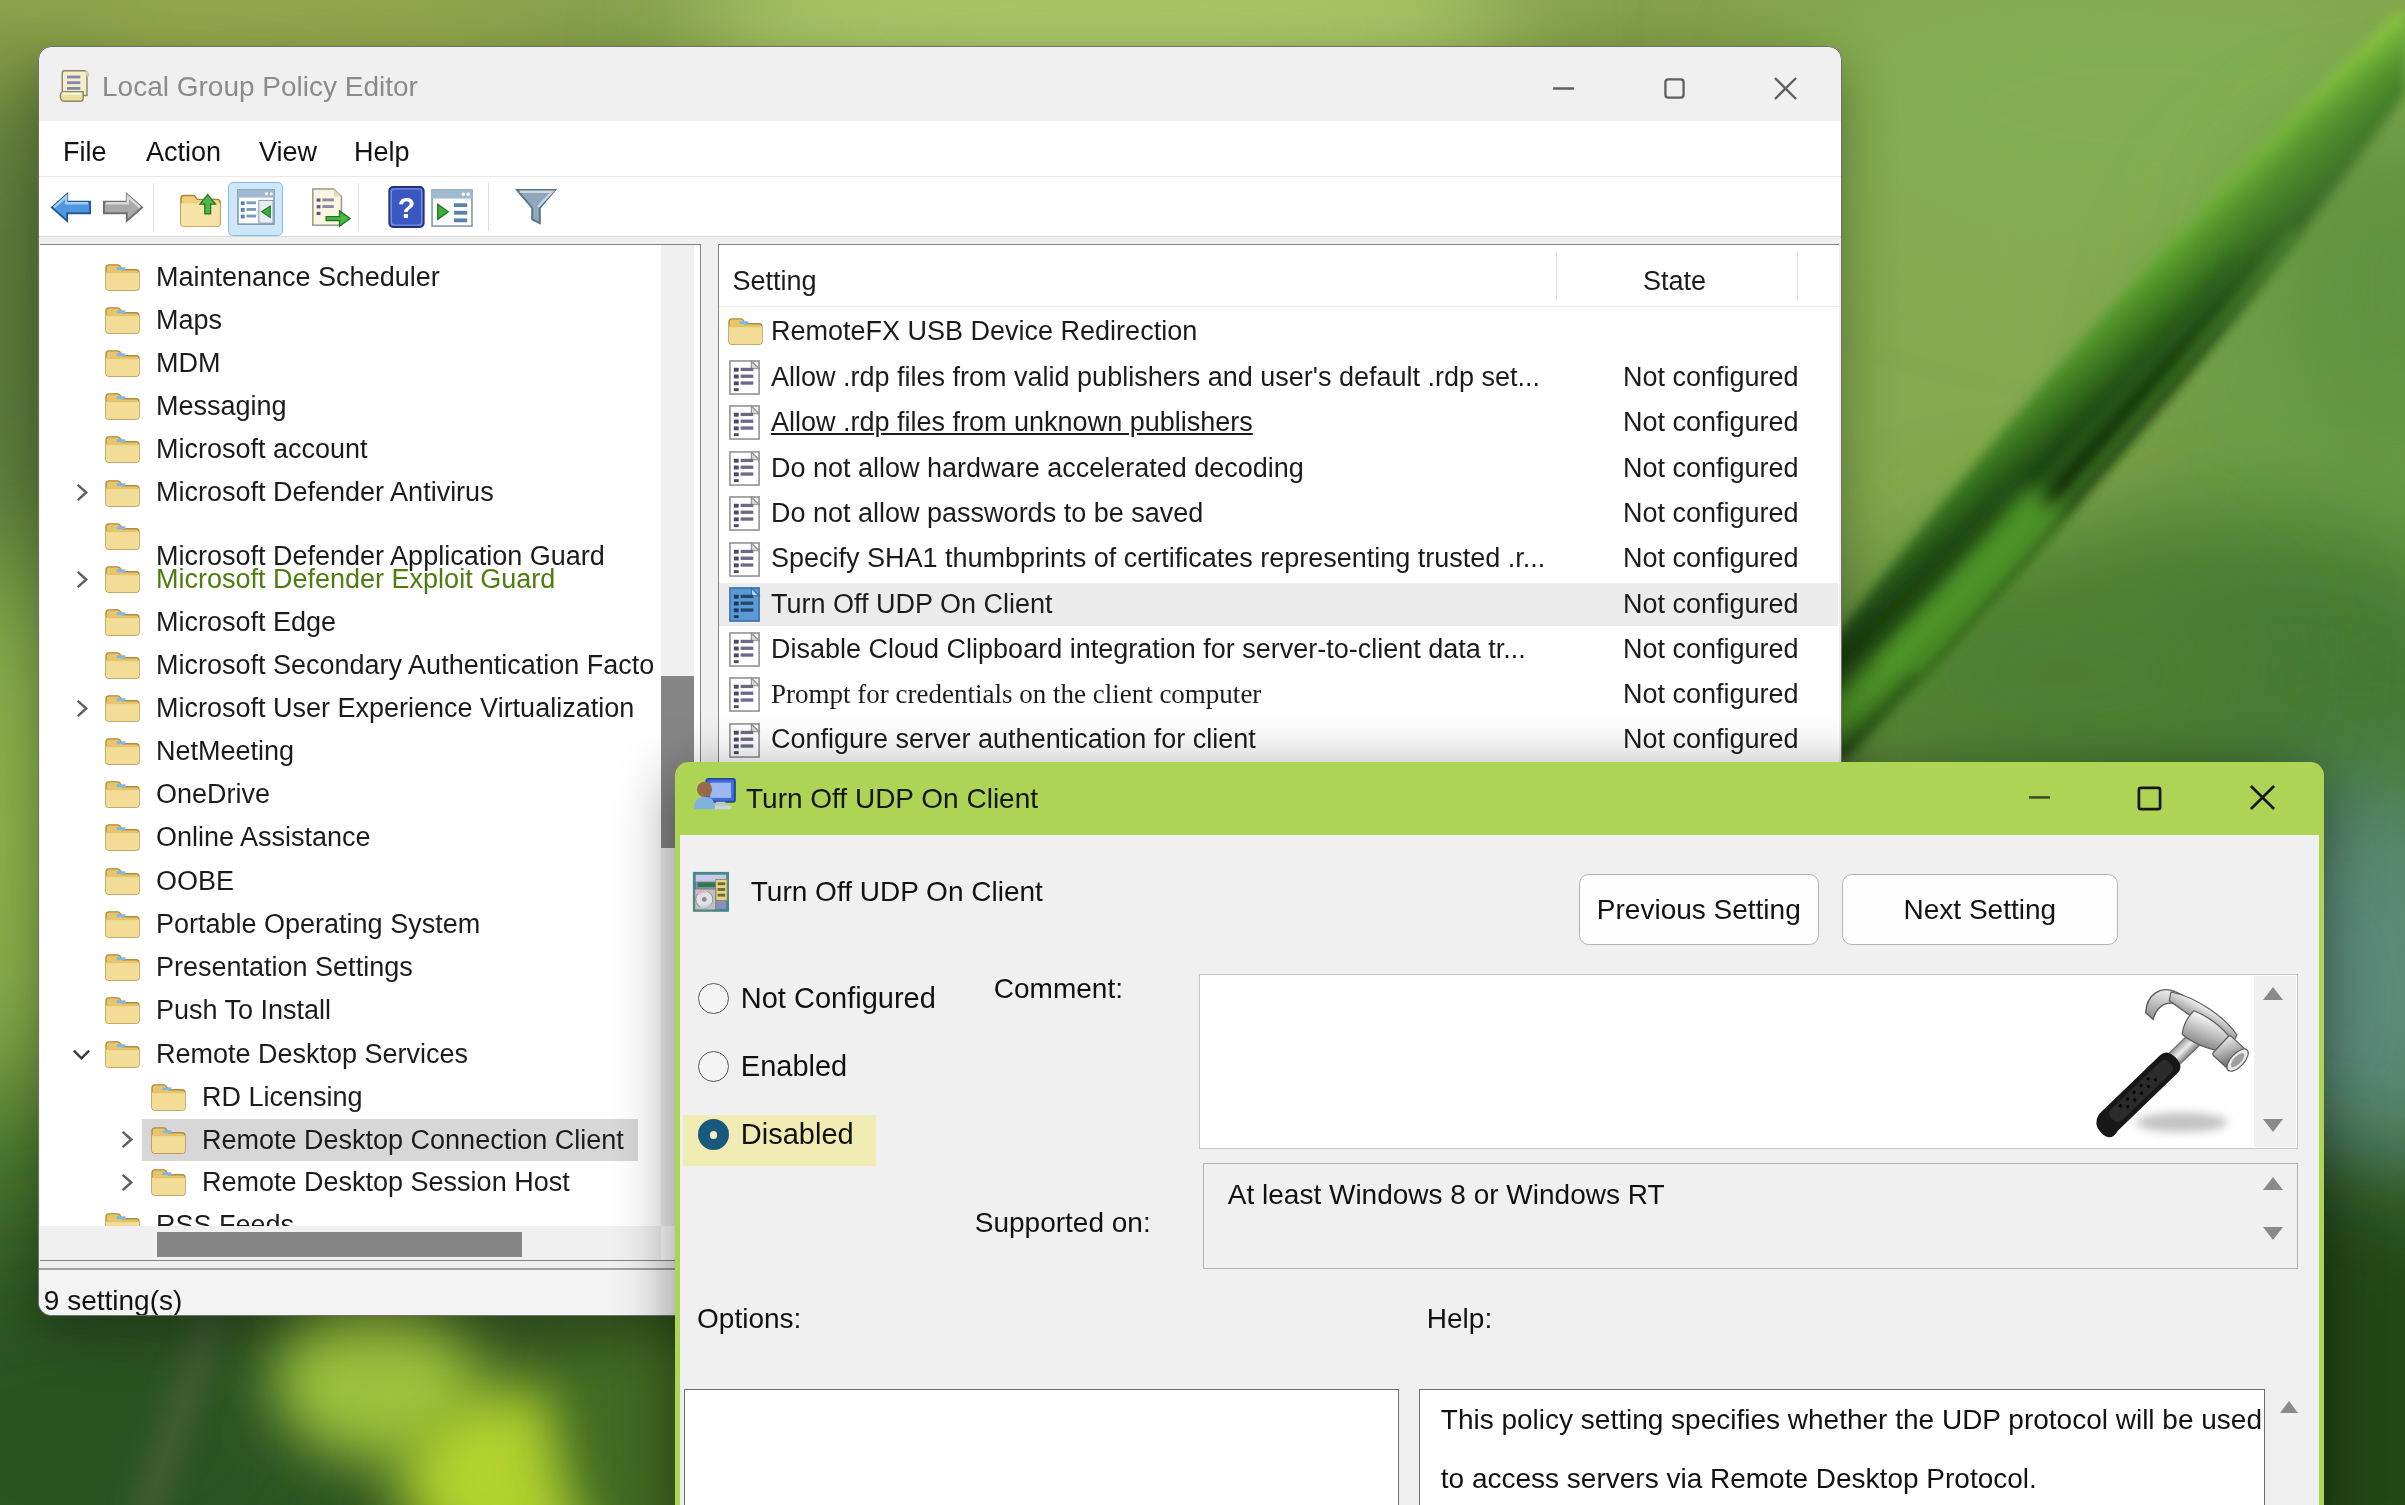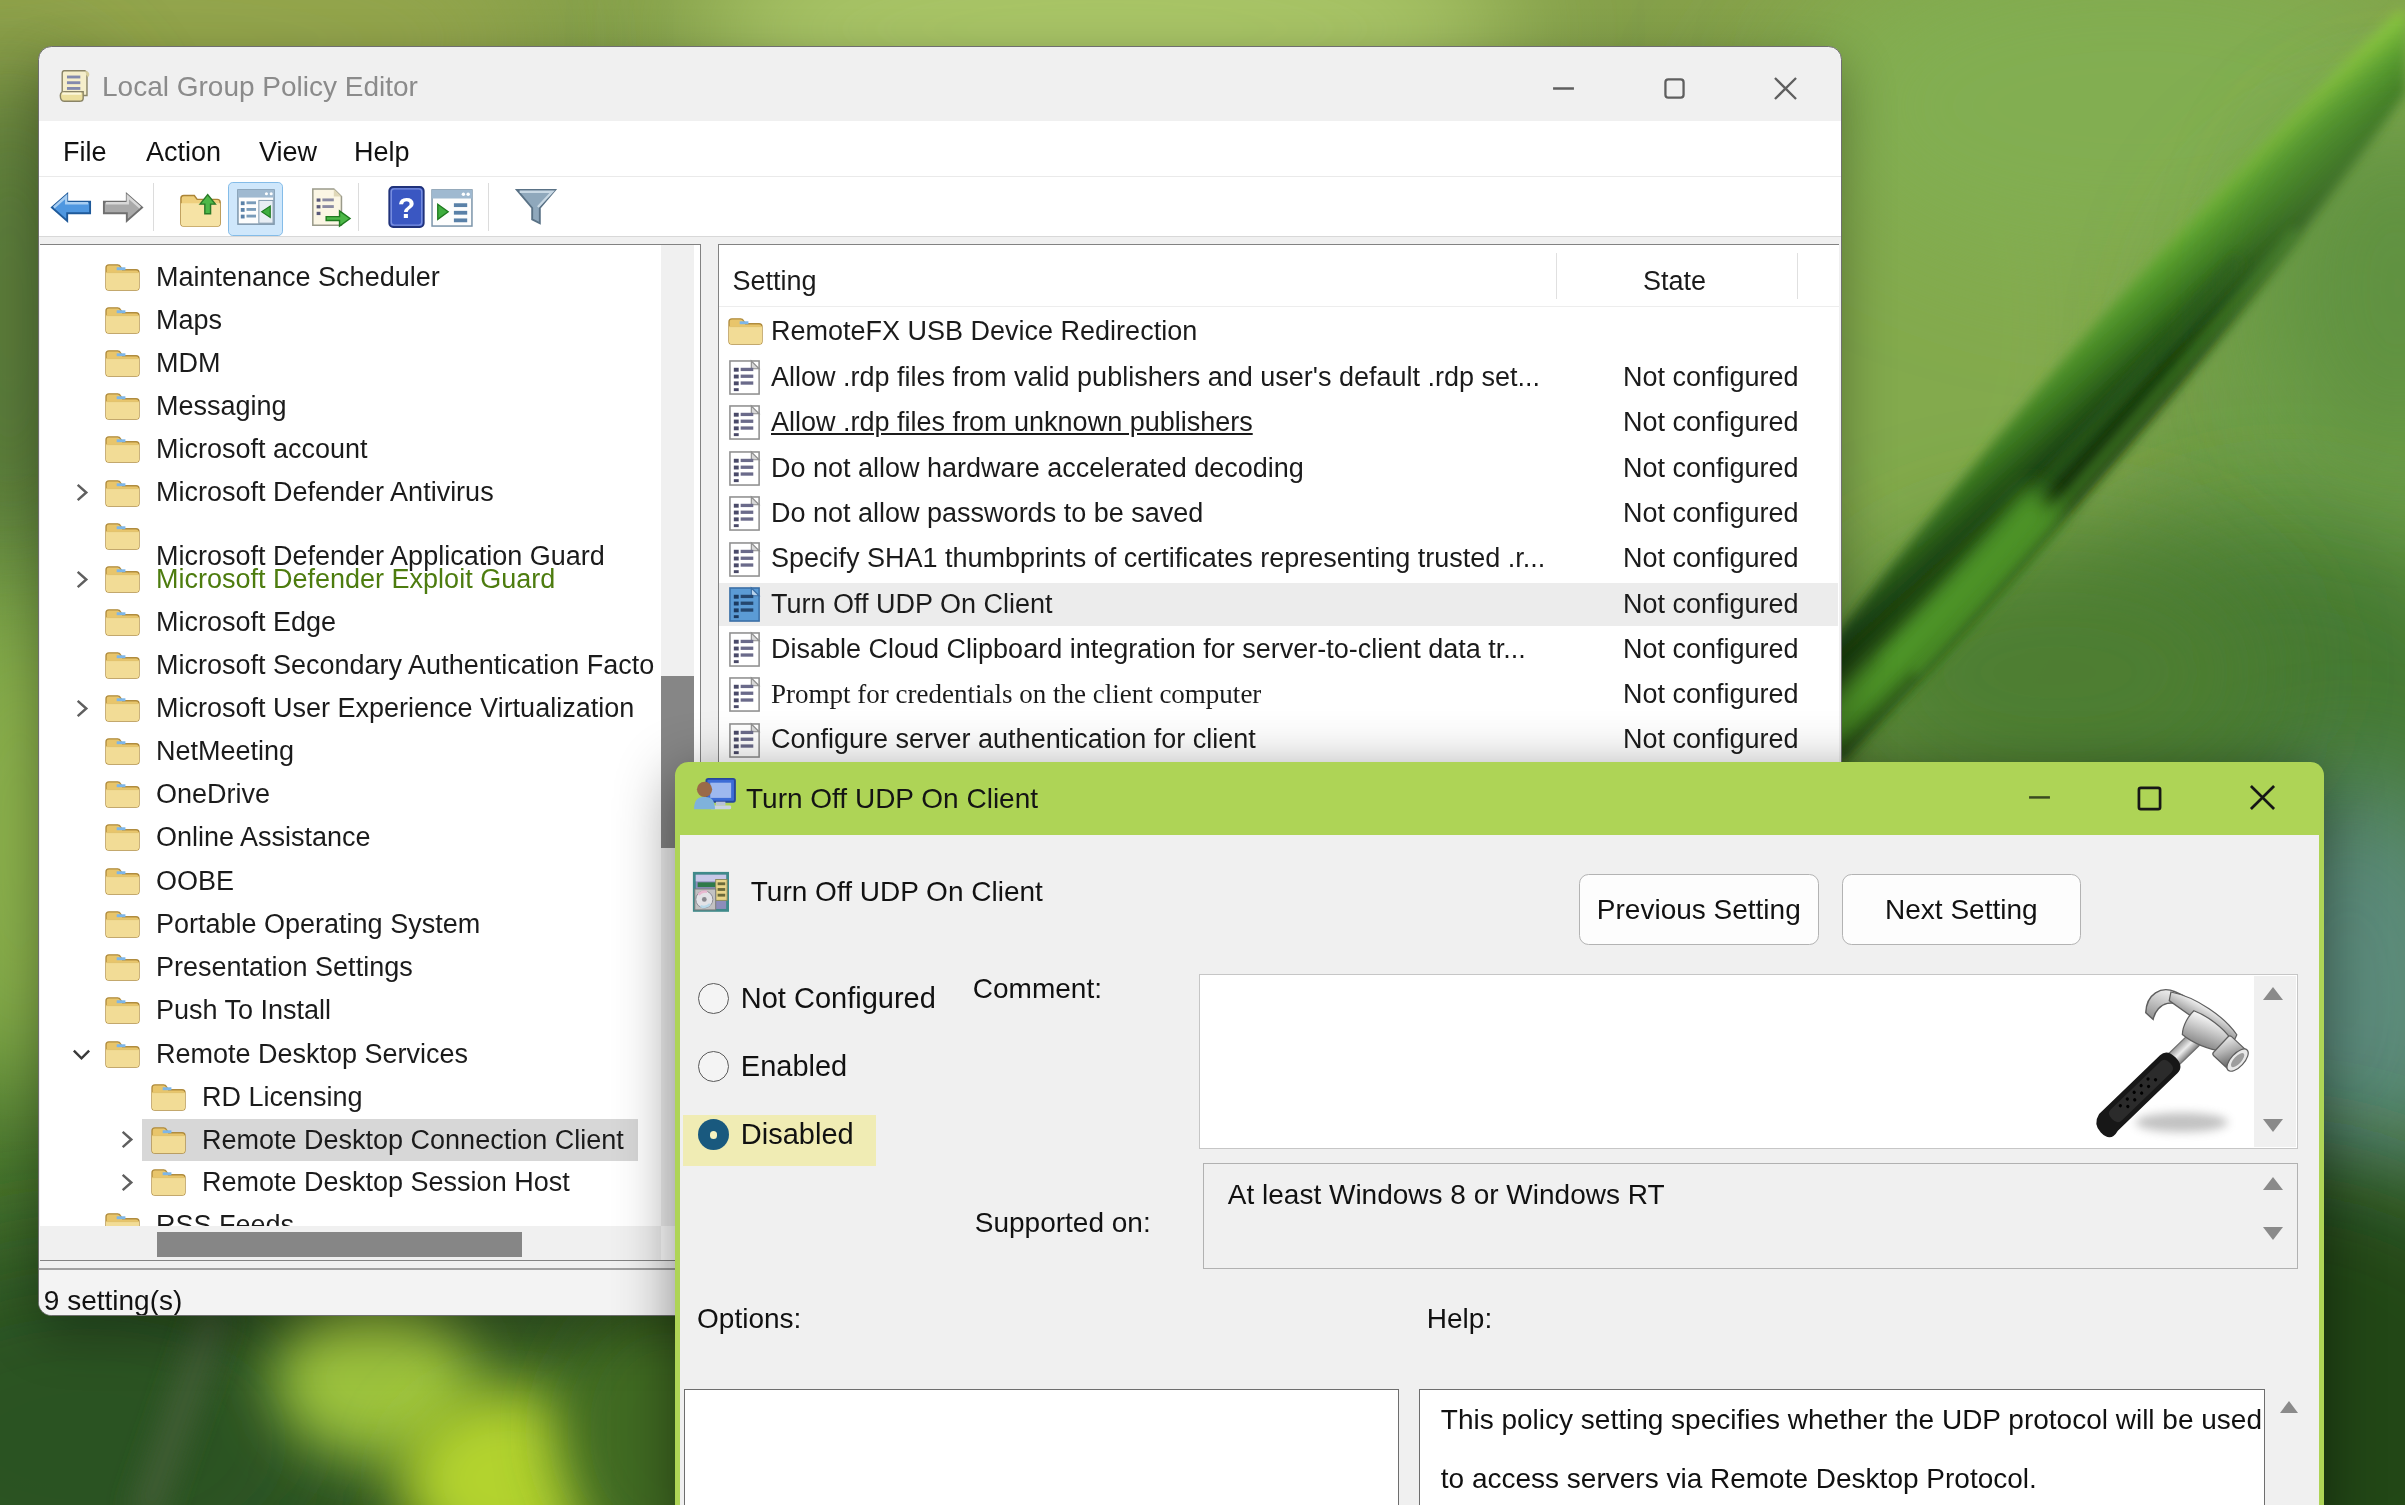--- a/index.html
+++ b/index.html
@@ -457,32 +457,32 @@
   <svg class="abs" style="left:1574px;top:22px;" width="27" height="27" viewBox="0 0 28 28">
       <path d="M2,2 L26,26 M26,2 L2,26" stroke="#161616" stroke-width="2.8"></path>
     </svg>
 
   <div class="abs" id="dlgbody" style="left:4.8px;top:73px;width:1639px;height:696px;background:#f0f0f0;overflow:hidden;">
     <svg class="abs" style="left:11.5px;top:35px;" width="38" height="38" viewBox="0 0 40 40">
         <use href="#appicon"></use>
       </svg>
     <div class="abs" style="left:71px;top:41px;font-size:28px;color:#111;">Turn Off UDP On Client</div>
     <div class="abs" style="left:899px;top:39px;width:240px;height:71px;background:#fdfdfd;border:1px solid #b3b3b3;border-radius:9.6px;font-size:28px;color:#111;text-align:center;line-height:69px;">Previous Setting</div>
-    <div class="abs" style="left:1162px;top:39px;width:239px;height:71px;background:#fdfdfd;border:1px solid #b3b3b3;border-radius:9.6px;font-size:28px;color:#111;text-align:center;line-height:69px;">Next Setting</div>
+    <div class="abs" style="left:1162px;top:39px;width:276px;height:71px;background:#fdfdfd;border:1px solid #b3b3b3;border-radius:9.6px;font-size:28px;color:#111;text-align:center;line-height:69px;">Next Setting</div>
 
     <div class="abs" style="left:2.9px;top:280px;width:193px;height:51px;background:#f0ecb4;"></div>
     <div class="abs" style="left:18px;top:148px;width:31px;height:31px;border:1.9px solid #5a5a5a;border-radius:50%;background:#f4f4f4;"></div>
     <div class="abs" style="left:18px;top:216px;width:31px;height:31px;border:1.9px solid #5a5a5a;border-radius:50%;background:#f4f4f4;"></div>
     <div class="abs" style="left:18px;top:284px;width:31px;height:31px;border-radius:50%;background:#19597e;"></div>
     <div class="abs" style="left:30px;top:296px;width:7.7px;height:7.7px;border-radius:50%;background:#f6f2c0;"></div>
     <div class="abs" style="left:61px;top:147px;font-size:29px;color:#111;">Not Configured</div>
     <div class="abs" style="left:61px;top:215px;font-size:29px;color:#111;">Enabled</div>
     <div class="abs" style="left:61px;top:283px;font-size:29px;color:#111;">Disabled</div>
 
-    <div class="abs" style="left:293px;top:138px;font-size:28px;color:#111;">Comment:</div>
+    <div class="abs" style="left:314px;top:138px;font-size:28px;color:#111;">Comment:</div>
     <div class="abs" style="left:295px;top:335px;font-size:28px;color:#111;margin-top:37px;">Supported on:</div>
 
     <div class="abs" style="left:519px;top:139px;width:1099px;height:175px;background:#ffffff;border:1px solid #c6c6c6;">
       <div class="abs" style="left:1054px;top:1px;width:42px;height:171px;background:#f0f0f0;"></div>
       <div class="abs" style="left:1063px;top:11.5px;width:0;height:0;border-left:10.6px solid transparent;border-right:10.6px solid transparent;border-bottom:13.4px solid #8a8a8a;"></div>
       <div class="abs" style="left:1063px;top:144px;width:0;height:0;border-left:10.6px solid transparent;border-right:10.6px solid transparent;border-top:13.4px solid #8a8a8a;"></div>
     </div>
     <div class="abs" style="left:523px;top:328px;width:1095px;height:106px;background:#f0f0f0;border:1px solid #b1b1b1;">
       <div class="abs" style="left:24px;top:15.4px;font-size:28px;color:#111;">At least Windows 8 or Windows RT</div>
       <div class="abs" style="left:1059px;top:13.4px;width:0;height:0;border-left:10.6px solid transparent;border-right:10.6px solid transparent;border-bottom:13.4px solid #8a8a8a;"></div>

